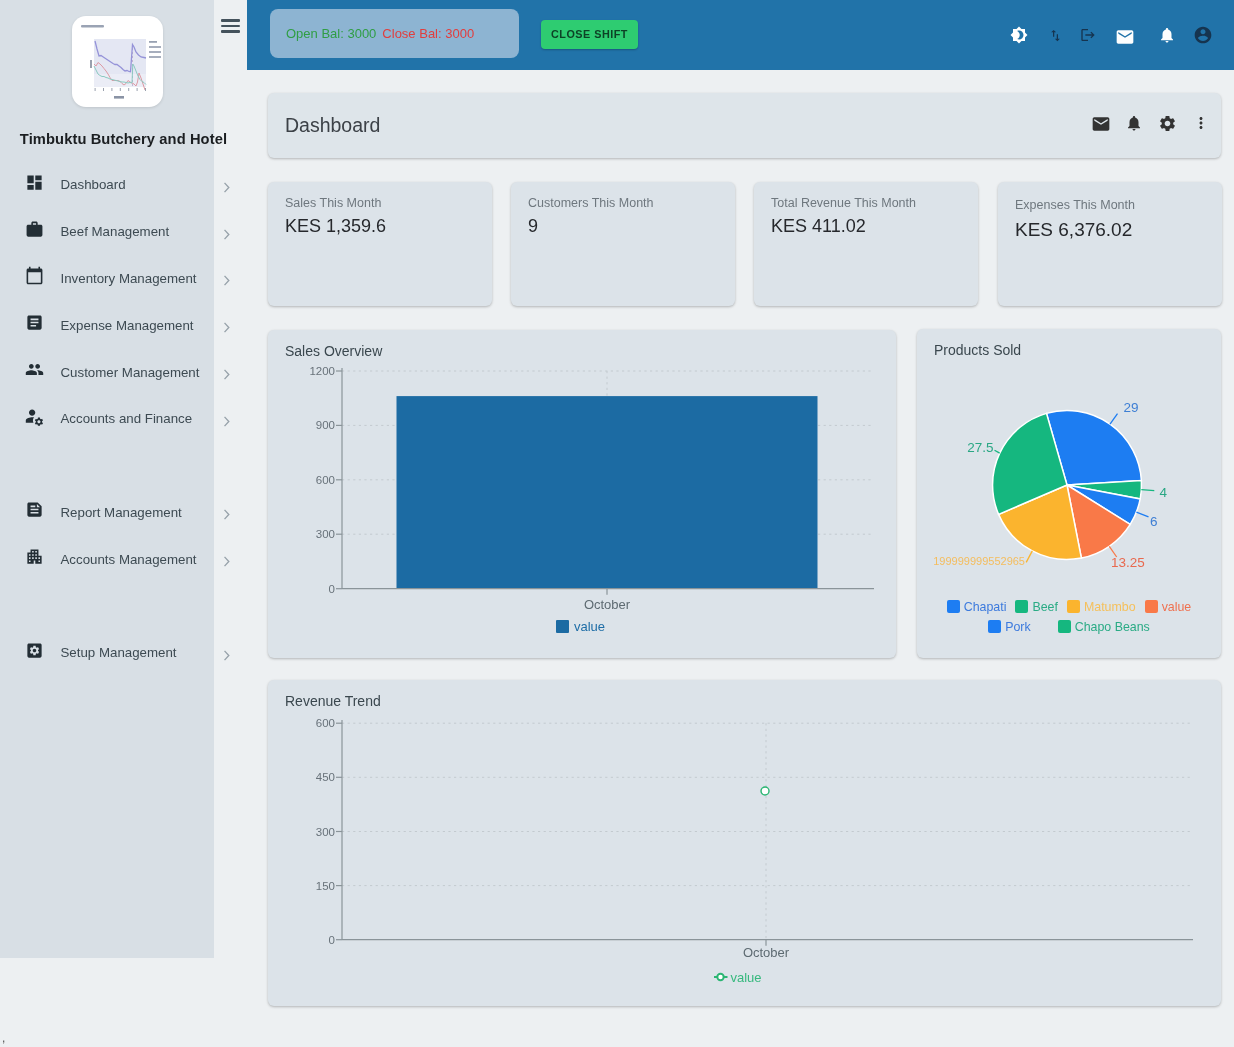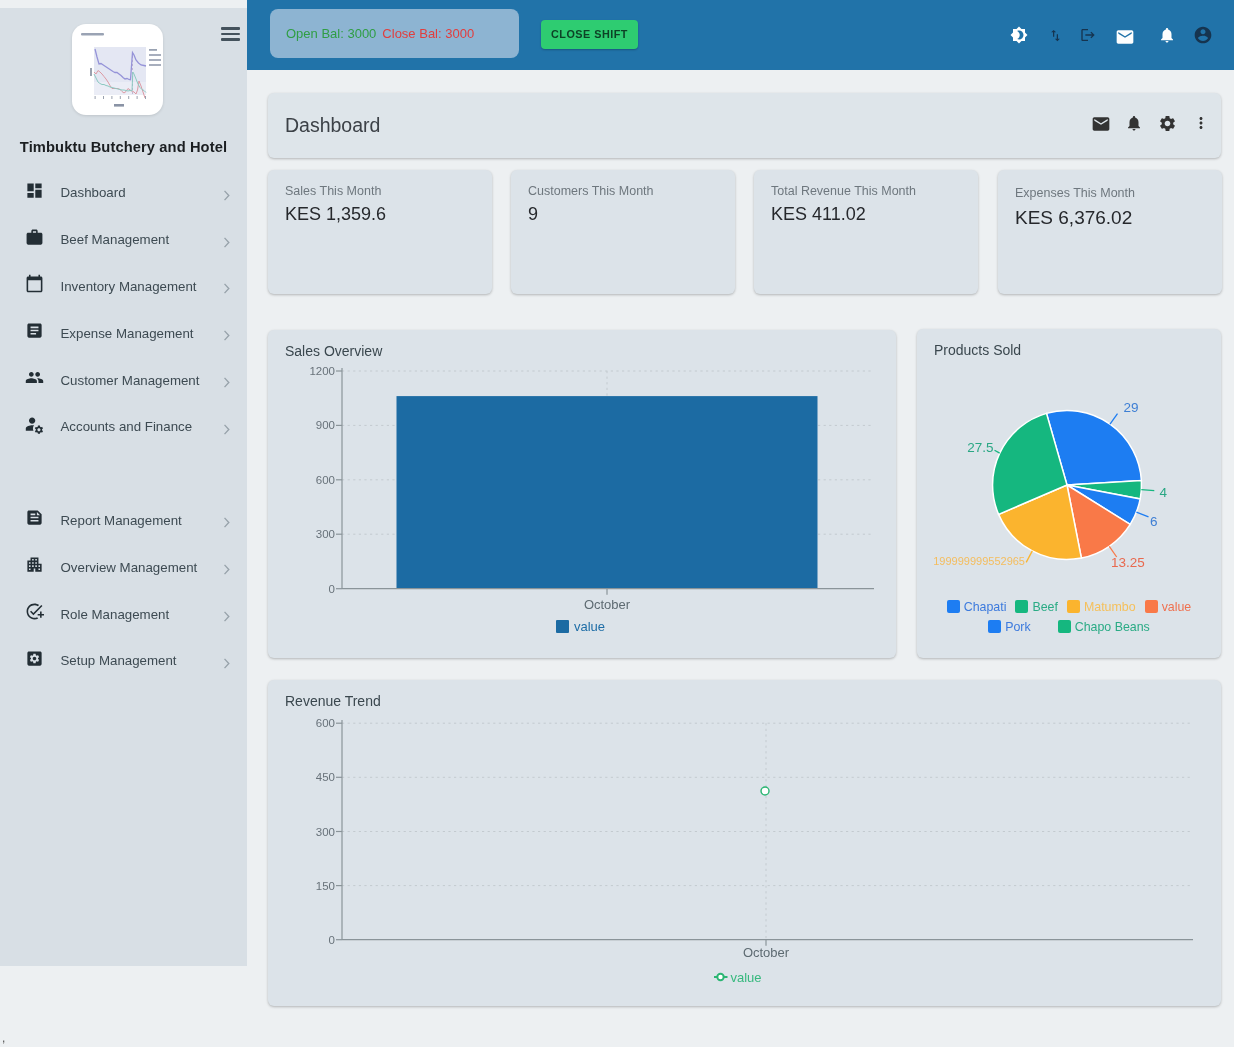--- a/index.html
+++ b/index.html
@@ -1,39 +1,39 @@
 <!DOCTYPE html>
 <html><head>
 <meta charset="utf-8">
 <style>
 * { margin:0; padding:0; box-sizing:border-box; }
 html,body { width:1234px; height:1047px; overflow:hidden; }
 body { font-family:"Liberation Sans", sans-serif; background:#edf0f2; position:relative; }
 .abs { position:absolute; }
 
-#sidebar { position:absolute; left:0; top:8px; width:247px; height:958px; background:#d8dfe5; }
+#sidebar { position:absolute; left:0; top:0; width:214px; height:958px; background:#d8dfe5; }
 #logo { position:absolute; left:72px; top:16px; width:91px; height:91px; background:#fff; border-radius:14px; box-shadow:0 1px 3px rgba(0,0,0,0.12); }
 #burger { position:absolute; left:221px; top:19px; }
 #burger div { width:19px; height:2.6px; background:#44525c; margin-bottom:3.1px; border-radius:1px; }
 #sbtitle { position:absolute; top:130.5px; left:0; width:247px; text-align:center; font-size:14.7px; font-weight:bold; color:#1b1e21; letter-spacing:0.1px; }
 .mitem { position:absolute; left:0; width:247px; height:47px; }
 .mitem .micon { position:absolute; left:25px; top:11.5px; }
 .mitem .mtext { position:absolute; left:60.5px; top:16px; font-size:13.3px; color:#3d4a52; }
 .mitem .chev { position:absolute; left:217px; top:16.5px; }
 
 #topbar { position:absolute; left:247px; top:0; width:987px; height:70px; background:#2173a9; }
 #badge { position:absolute; left:23px; top:9px; width:249px; height:49px; background:#8db4d2; border-radius:8px; font-size:13px; line-height:49px; padding-left:16px; white-space:nowrap; }
 #badge .g { color:#2f9e44; }
 #badge .r { color:#e23d3d; margin-left:6px; }
 #closeshift { position:absolute; left:294px; top:20px; width:97px; height:29px; background:#2ecc71; border-radius:4px; color:#0d4226; font-size:10.8px; font-weight:bold; text-align:center; line-height:29px; letter-spacing:0.5px; box-shadow:0 1px 2px rgba(0,0,0,0.25); }
 
 .card { position:absolute; background:#dce3e9; border-radius:6px; box-shadow:0 1px 3px rgba(0,0,0,0.18), 0 1px 2px rgba(0,0,0,0.08); }
 #hdrcard { left:268px; top:93px; width:953px; height:65px; background:#dee5ea; }
 #hdrcard .title { position:absolute; left:17px; top:21px; font-size:19.5px; color:#3c4147; }
-.stat { top:170px; width:224px; height:124px; }
+.stat { top:182px; width:224px; height:124px; }
 .stat .lbl { position:absolute; left:17px; top:14px; font-size:12.5px; color:#6e777e; }
 .stat .val { position:absolute; left:17px; top:34px; font-size:18px; color:#26282c; }
 #chart1 { left:268px; top:330px; width:628px; height:327.5px; }
 #chart2 { left:917px; top:329px; width:304px; height:328.5px; overflow:hidden; }
 #chart3 { left:268px; top:680px; width:953px; height:325.5px; }
 .ctitle { position:absolute; left:17px; top:13px; font-size:14px; color:#3a474e; }
 .legrow { position:absolute; width:100%; display:flex; justify-content:center; align-items:flex-start; font-size:12.4px; }
 .lsq { width:13px; height:13px; border-radius:2px; display:inline-block; margin-right:4px; }
 .comma { position:absolute; left:2px; top:1031px; font-size:12px; color:#555; }
 </style>
@@ -131,32 +131,21 @@
       </svg>
     <span class="mtext">Report Management</span>
     <svg class="chev" width="19" height="19" viewBox="0 0 24 24" fill="none" stroke="#97a2aa" stroke-width="1.7">
         <path d="M9.5 6.2l5.4 5.8-5.4 5.8"></path>
       </svg>
   </div>
   <div class="mitem" style="top:535.7px">
     <svg class="micon" width="19" height="19" viewBox="0 0 24 24" fill="#232e35">
         <path d="M17 11V3H7v4H3v14h8v-4h2v4h8V11h-4zM7 19H5v-2h2v2zm0-4H5v-2h2v2zm0-4H5V9h2v2zm4 4H9v-2h2v2zm0-4H9V9h2v2zm0-4H9V5h2v2zm4 8h-2v-2h2v2zm0-4h-2V9h2v2zm0-4h-2V5h2v2zm4 12h-2v-2h2v2zm0-4h-2v-2h2v2z"></path>
       </svg>
-    <span class="mtext">Overview Management</span>
-    <svg class="chev" width="19" height="19" viewBox="0 0 24 24" fill="none" stroke="#97a2aa" stroke-width="1.7">
-        <path d="M9.5 6.2l5.4 5.8-5.4 5.8"></path>
-      </svg>
-  </div>
-  <div class="mitem" style="top:582.5px">
-    <svg class="micon" width="19" height="19" viewBox="0 0 24 24" fill="#232e35">
-        <path d="M22 5.18L10.59 16.6l-4.24-4.24 1.41-1.41 2.83 2.83 10-10 1.41 1.4z"></path>
-        <path d="M12 20c-4.41 0-8-3.59-8-8s3.59-8 8-8c1.57 0 3.04.46 4.28 1.25l1.45-1.45C16.1 2.67 14.13 2 12 2 6.48 2 2 6.48 2 12s4.48 10 10 10c1.73 0 3.36-.44 4.78-1.22l-1.5-1.5c-1 .46-2.11.72-3.28.72z"></path>
-        <path d="M19 15h-3v2h3v3h2v-3h3v-2h-3v-3h-2v3z"></path>
-      </svg>
-    <span class="mtext">Role Management</span>
+    <span class="mtext">Accounts Management</span>
     <svg class="chev" width="19" height="19" viewBox="0 0 24 24" fill="none" stroke="#97a2aa" stroke-width="1.7">
         <path d="M9.5 6.2l5.4 5.8-5.4 5.8"></path>
       </svg>
   </div>
   <div class="mitem" style="top:629.3px">
     <svg class="micon" width="19" height="19" viewBox="0 0 24 24" fill="#232e35">
         <path d="M19 3H5c-1.1 0-2 .9-2 2v14c0 1.1.9 2 2 2h14c1.1 0 2-.9 2-2V5c0-1.1-.9-2-2-2z"></path>
         <g transform="translate(12 12) scale(0.62) translate(-12 -12)">
           <path fill="#d8dfe5" d="M19.14 12.94c.04-.3.06-.61.06-.94 0-.32-.02-.64-.07-.94l2.03-1.58c.18-.14.23-.41.12-.61l-1.92-3.32c-.12-.22-.37-.29-.59-.22l-2.39.96c-.5-.38-1.03-.7-1.62-.94l-.36-2.54c-.04-.24-.24-.41-.48-.41h-3.84c-.24 0-.43.17-.47.41l-.36 2.54c-.59.24-1.13.57-1.62.94l-2.39-.96c-.22-.08-.47 0-.59.22L2.74 8.87c-.12.21-.08.47.12.61l2.03 1.58c-.05.3-.09.63-.09.94s.02.64.07.94l-2.03 1.58c-.18.14-.23.41-.12.61l1.92 3.32c.12.22.37.29.59.22l2.39-.96c.5.38 1.03.7 1.62.94l.36 2.54c.05.24.24.41.48.41h3.84c.24 0 .44-.17.47-.41l.36-2.54c.59-.24 1.13-.56 1.62-.94l2.39.96c.22.08.47 0 .59-.22l1.92-3.32c.12-.22.07-.47-.12-.61l-2.01-1.58zM12 15.6c-1.98 0-3.6-1.62-3.6-3.6s1.62-3.6 3.6-3.6 3.6 1.62 3.6 3.6-1.62 3.6-3.6 3.6z"></path>
         </g>

